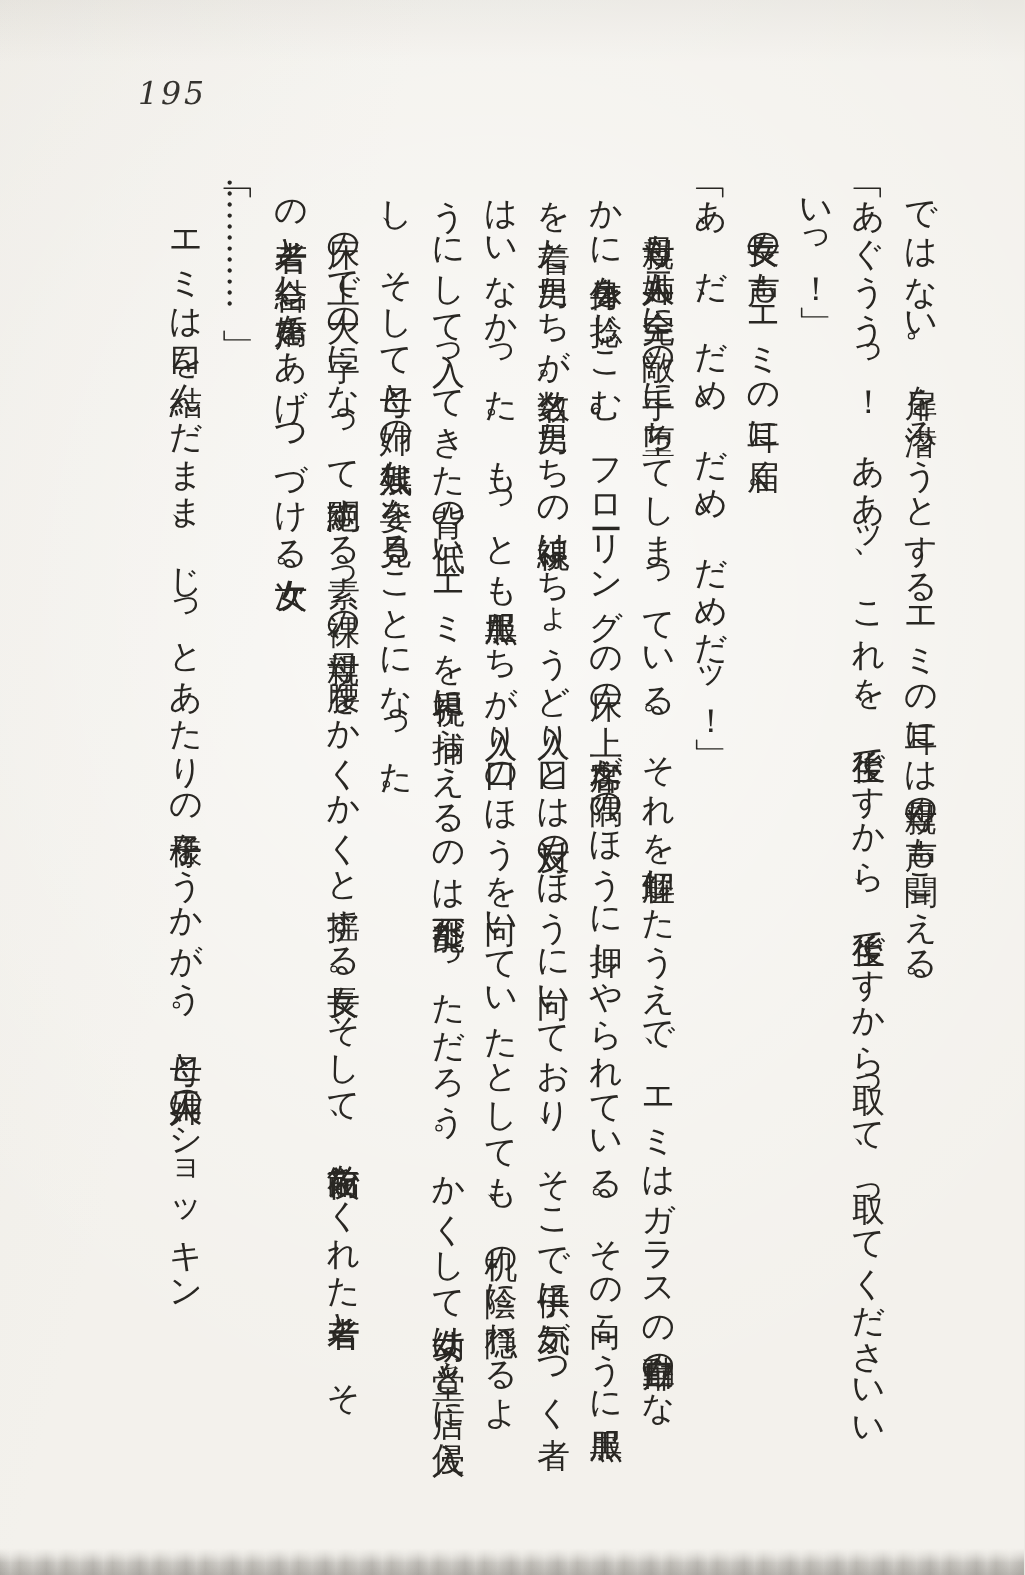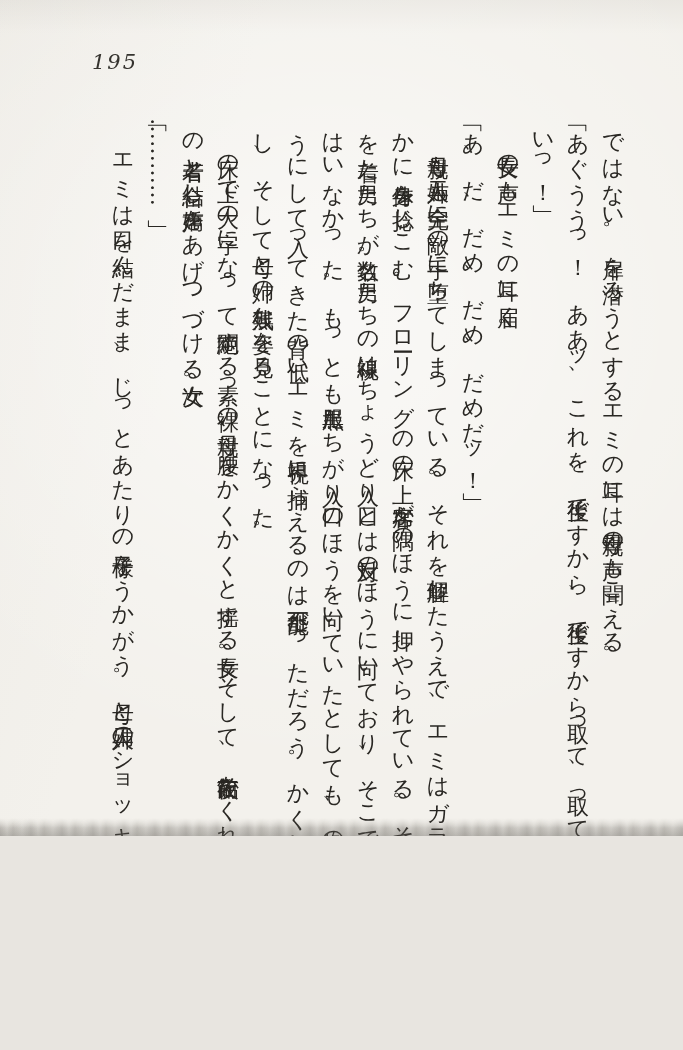--- a/index.html
+++ b/index.html
@@ -3,21 +3,21 @@
 <meta charset="utf-8">
 <style>
   html, body {
     margin: 0;
     padding: 0;
     background: #e8e5e0;
   }
   .page {
     position: relative;
     width: 683px;
-    height: 836px;
+    height: 1050px;
     overflow: hidden;
     background-color: #f3f1ec;
     background-image:
       radial-gradient(ellipse 120% 90% at 48% 38%, rgba(255,255,255,0.55) 0%, rgba(255,255,255,0) 60%),
       linear-gradient(to bottom, rgba(190,186,178,0.18) 0%, rgba(255,255,255,0) 4%),
       linear-gradient(105deg, rgba(210,206,198,0.12) 0%, rgba(255,255,255,0) 30%);
     font-family: "DejaVu Serif", "Liberation Serif", serif;
   }
   
   .bottom-edge {

